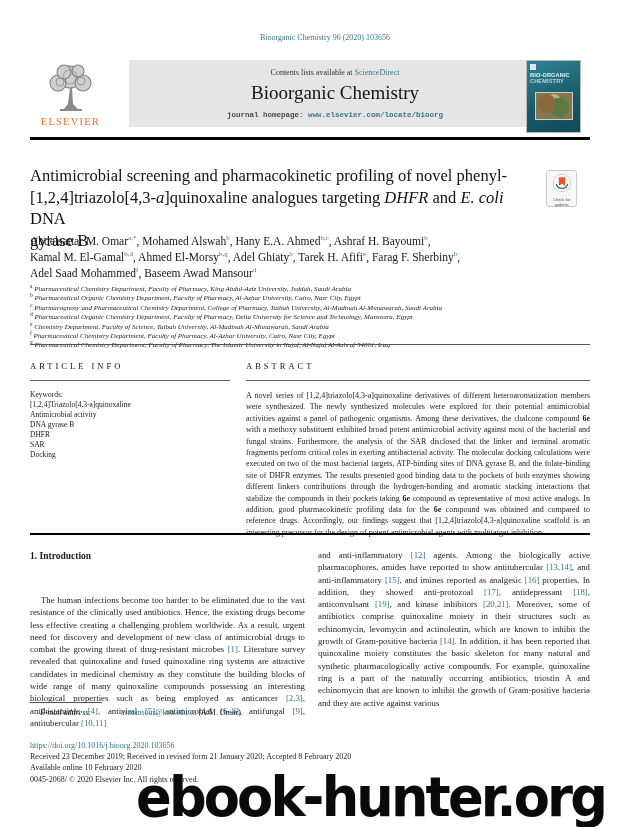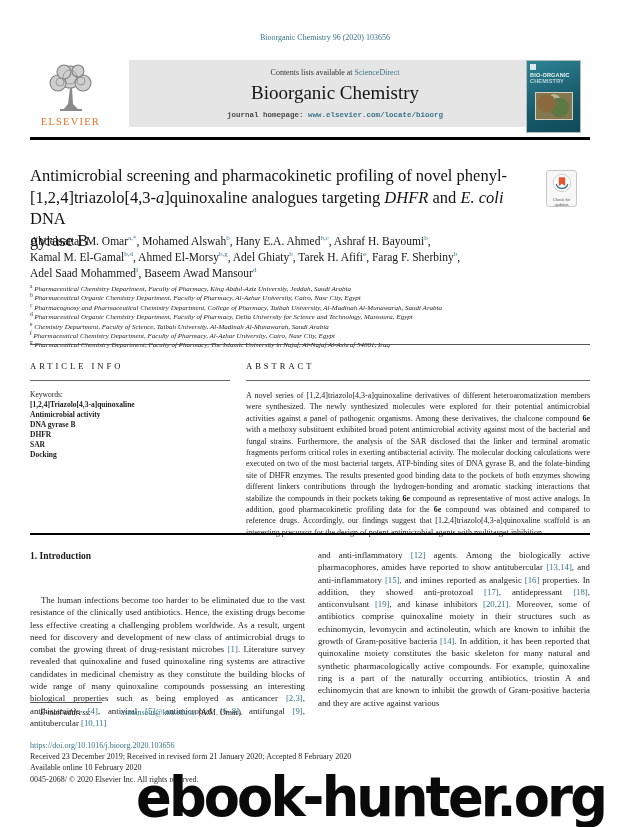--- a/index.html
+++ b/index.html
@@ -60,21 +60,21 @@
   .affiliations{position:absolute;left:30px;top:285px;width:560px;
     font-size:7px;line-height:9.4px;color:#222;}
   .affiliations .aff-text{font-style:italic;}
   .affiliations sup{font-size:5.5px;}
   .rule-thin{position:absolute;left:30px;top:344px;width:560px;height:1px;background:#555;}
   
   .colhead{font-size:8.5px;letter-spacing:3px;color:#111;font-weight:normal;}
   .headrule{height:1px;background:#666;margin:9px 0 9px;}
   .article-info{position:absolute;left:30px;top:361px;width:200px;}
   .kw-label{font-size:7.5px;line-height:10px;color:#222;}
-  .kw{font-size:7.5px;line-height:10px;color:#222;font-weight:bold;}
+  .kw{font-size:7.5px;line-height:10px;color:#222;}
   .abstract{position:absolute;left:246px;top:361px;width:344px;}
   .abstract-body{font-size:8px;line-height:11.4px;text-align:justify;color:#1c1c1c;}
   .rule-mid{position:absolute;left:30px;top:533px;width:560px;height:2px;background:#000;}
   
   .intro-heading{position:absolute;left:30px;top:551px;font-size:9.5px;font-weight:bold;}
   .col-left{position:absolute;left:30px;top:570px;width:275px;
     font-size:8.8px;line-height:12.3px;text-align:justify;}
   .col-left p{text-indent:11px;margin-top:24px;}
   .col-right{position:absolute;left:318px;top:549px;width:272px;
     font-size:8.8px;line-height:12.3px;text-align:justify;}

